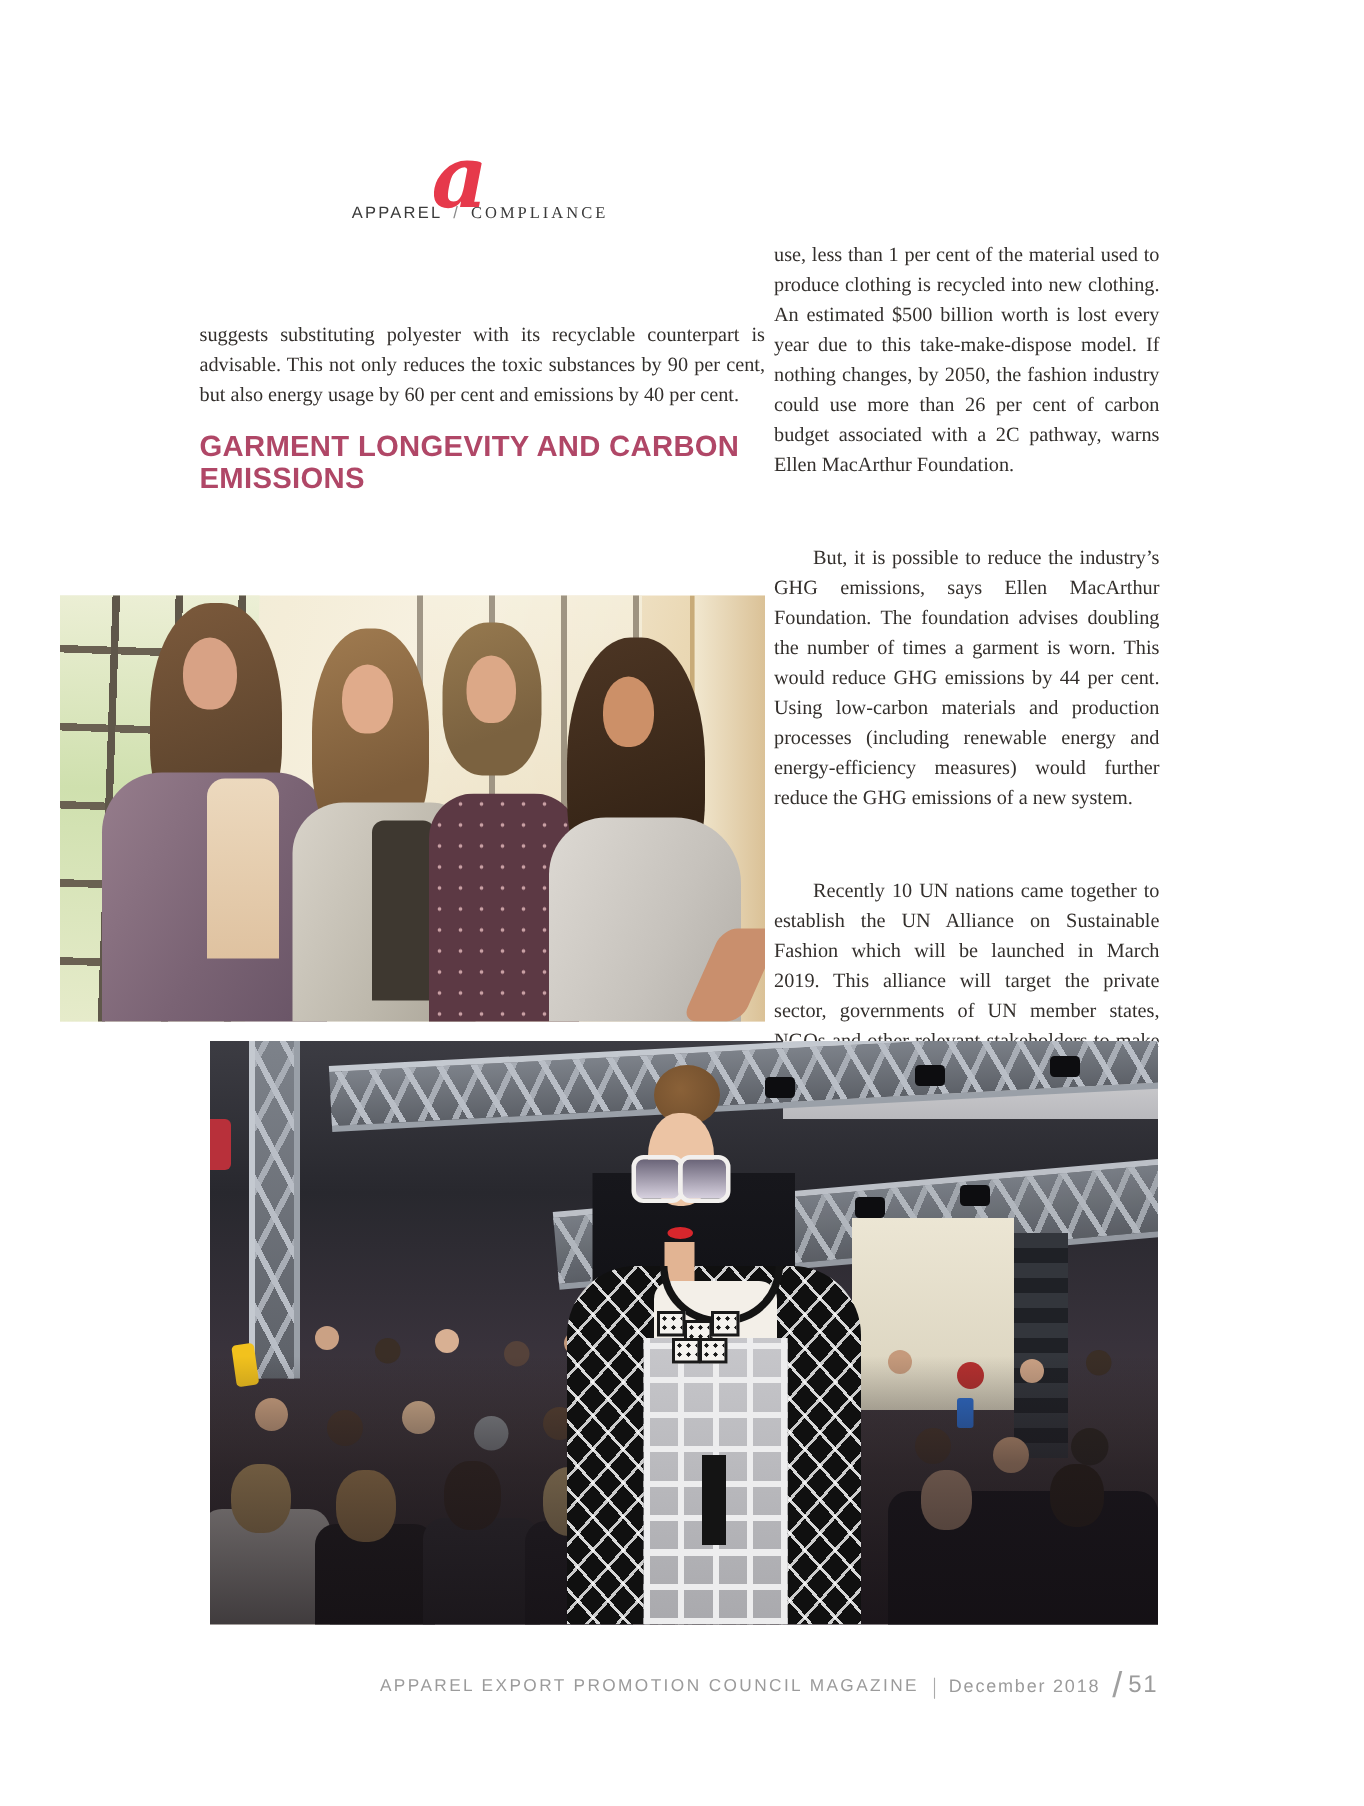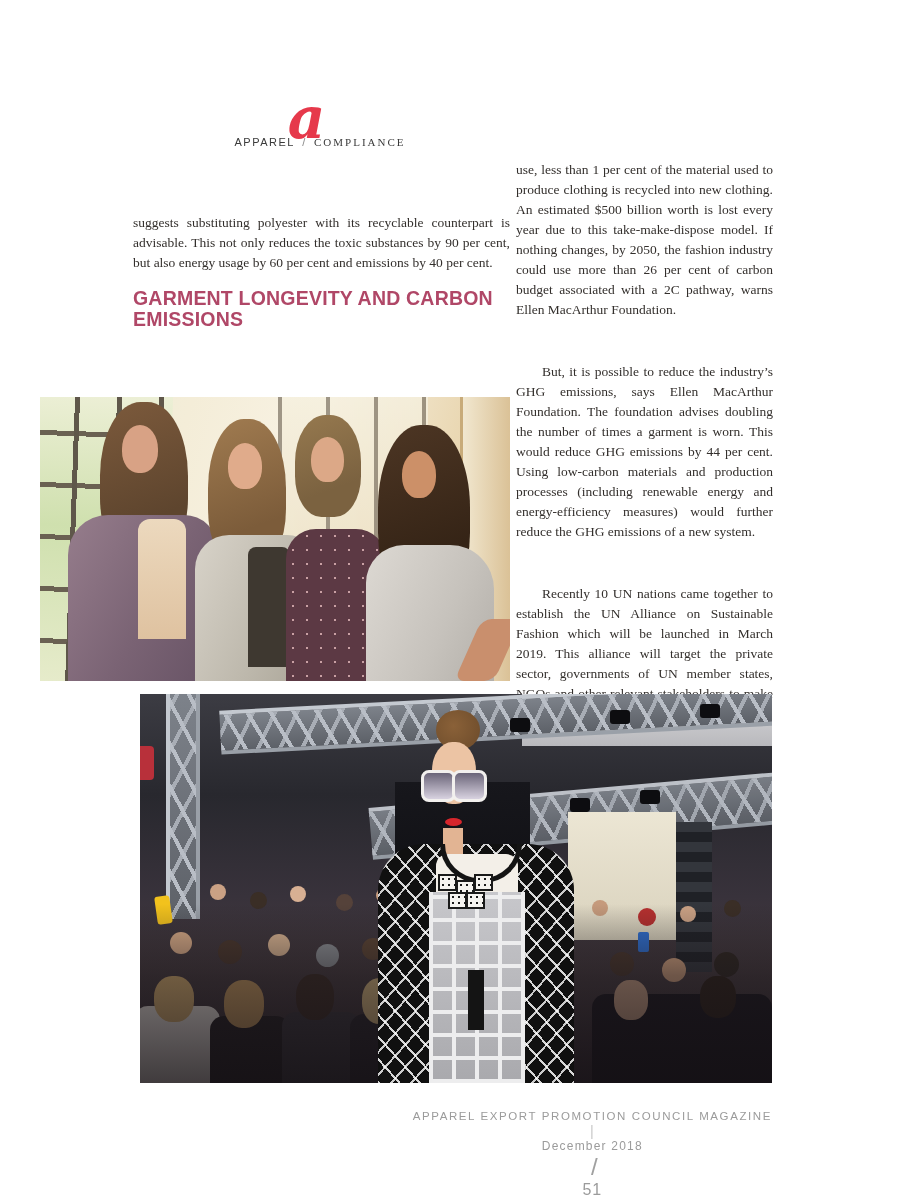--- a/index.html
+++ b/index.html
@@ -22,21 +22,21 @@
   .col p.ind{text-indent:26px;margin-top:42px;}
   .col-left{left:133px;top:213px;width:377px;}
   .col-right{left:516px;top:160px;width:257px;}
   h2.head{font-family:"Liberation Sans",sans-serif;font-weight:700;color:#b04767;
         font-size:19.5px;line-height:21px;margin:15px 0 5px 0;text-align:left;letter-spacing:.2px;}
   .col-right h2.head{margin-top:8px;}
   .endmark{display:inline-block;width:7px;height:7px;background:#a93a55;margin-left:5px;}
 
   
   .footer{position:absolute;top:1110px;right:137px;display:flex;align-items:center;
-        color:#9b9b9b;font-family:"Liberation Sans",sans-serif;flex-direction:column;}
+        color:#9b9b9b;font-family:"Liberation Sans",sans-serif;}
   .f-mag{font-size:11.5px;letter-spacing:1.6px;}
   .f-bar{font-size:15px;font-weight:300;margin:0 8px;color:#aaaaaa;transform:scaleX(.6);}
   .f-date{font-size:12px;letter-spacing:1.2px;}
   .f-slash{font-size:24px;font-weight:300;margin:0 4px 0 8px;color:#a0a0a0;}
   .f-num{font-size:16px;letter-spacing:1px;}
 
   
   .photo1{position:absolute;left:40px;top:397px;width:470px;height:284px;overflow:hidden;
         background:linear-gradient(105deg,#e9ecd6 0%,#f4edd8 28%,#f8f2e3 52%,#ead8b4 78%,#dcc6a0 100%);}
   .p1-win{position:absolute;left:-12px;top:-10px;width:140px;height:310px;

